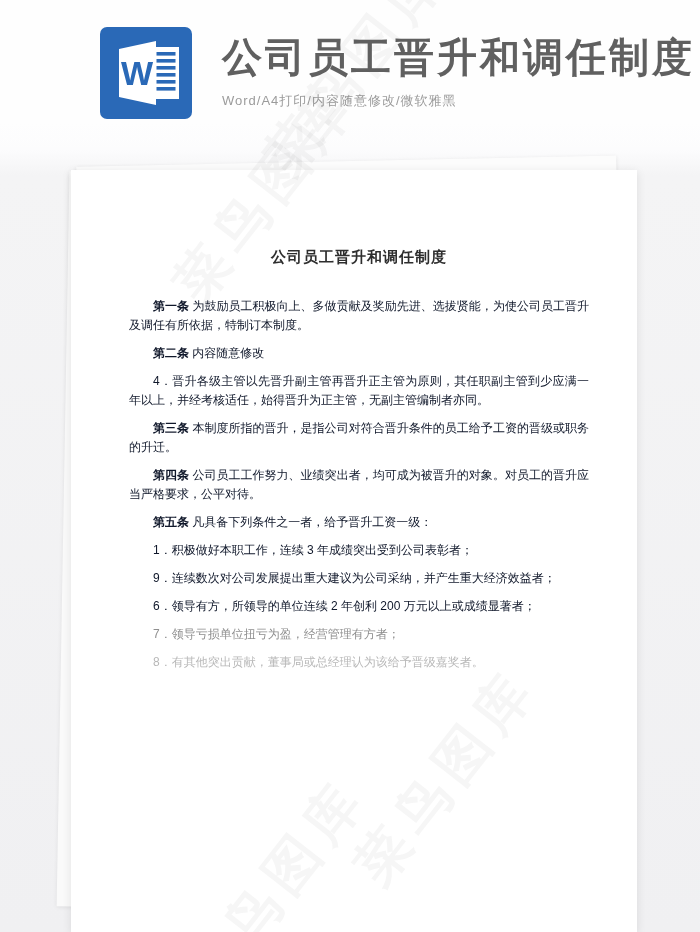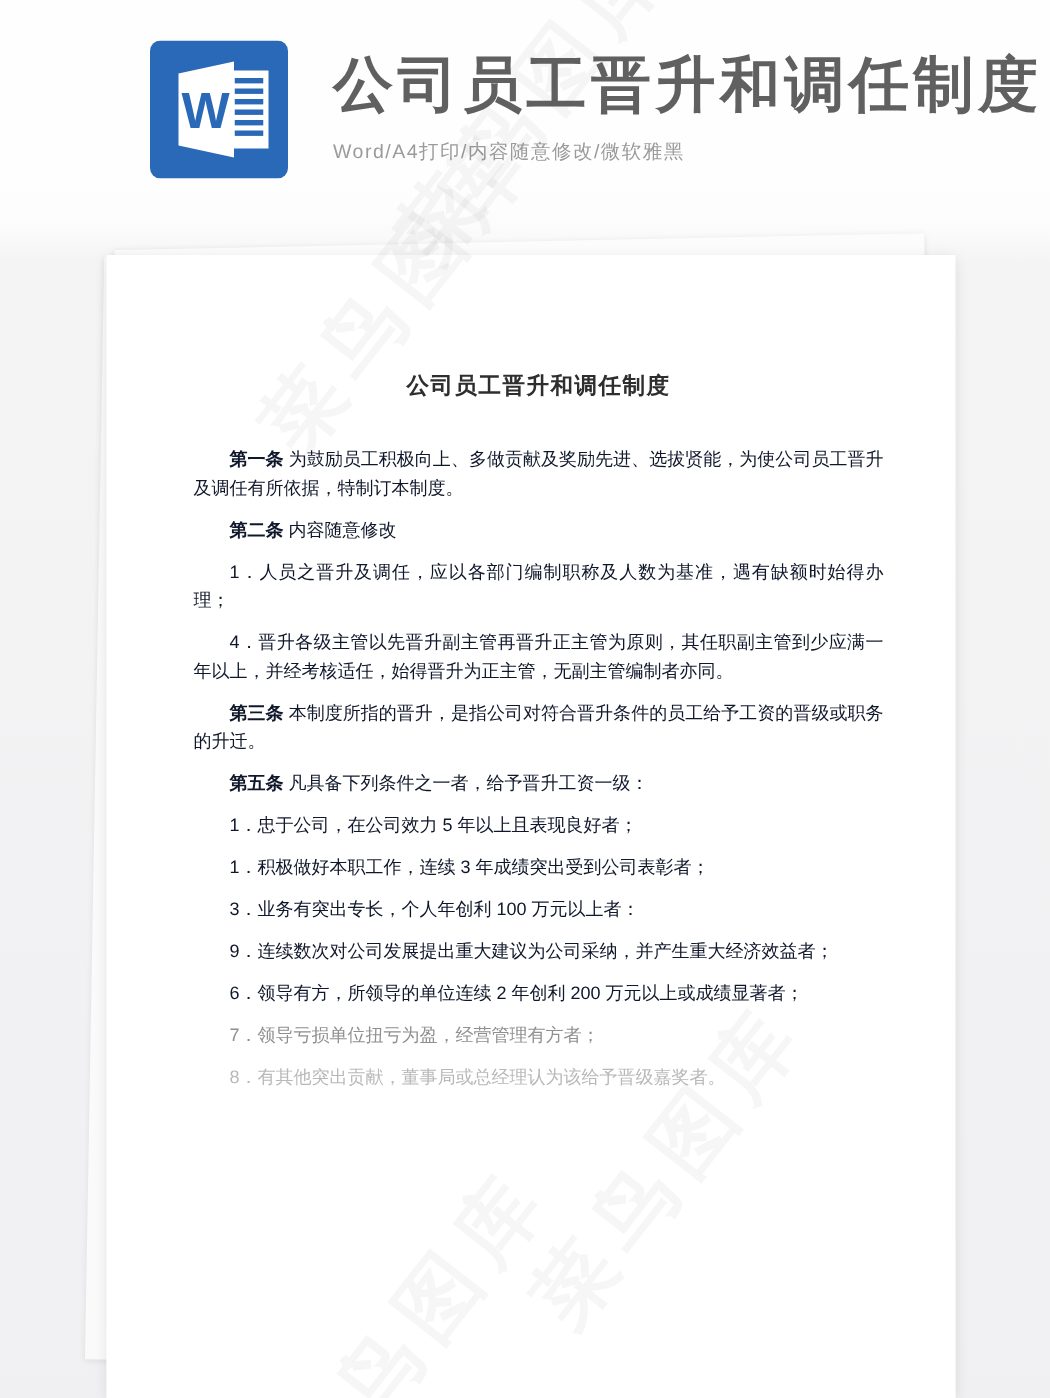--- a/index.html
+++ b/index.html
@@ -156,27 +156,25 @@
 </div>
 
 <div class="paper-stack">
   <div class="page-back-1"></div>
   <div class="page-back-2"></div>
   <div class="page-main">
     <h2 class="doc-title">公司员工晋升和调任制度</h2>
     <div class="doc-body">
         <p><span class="p-prefix">第一条 </span><span>为鼓励员工积极向上、多做贡献及奖励先进、选拔贤能，为使公司员工晋升及调任有所依据，特制订本制度。</span></p>
         <p><span class="p-prefix">第二条 </span><span>内容随意修改</span></p>
-        <p><span class="p-prefix"></span><span>1．人员之晋升及调任，应以各部门编制职称及人数为基准，遇有缺额时始得办理；</span></p>
         <p><span class="p-prefix"></span><span>4．晋升各级主管以先晋升副主管再晋升正主管为原则，其任职副主管到少应满一年以上，并经考核适任，始得晋升为正主管，无副主管编制者亦同。</span></p>
         <p><span class="p-prefix">第三条 </span><span>本制度所指的晋升，是指公司对符合晋升条件的员工给予工资的晋级或职务的升迁。</span></p>
+        <p><span class="p-prefix">第四条 </span><span>公司员工工作努力、业绩突出者，均可成为被晋升的对象。对员工的晋升应当严格要求，公平对待。</span></p>
         <p><span class="p-prefix">第五条 </span><span>凡具备下列条件之一者，给予晋升工资一级：</span></p>
-        <p><span class="p-prefix"></span><span>1．忠于公司，在公司效力 5 年以上且表现良好者；</span></p>
         <p><span class="p-prefix"></span><span>1．积极做好本职工作，连续 3 年成绩突出受到公司表彰者；</span></p>
-        <p><span class="p-prefix"></span><span>3．业务有突出专长，个人年创利 100 万元以上者：</span></p>
         <p><span class="p-prefix"></span><span>9．连续数次对公司发展提出重大建议为公司采纳，并产生重大经济效益者；</span></p>
         <p><span class="p-prefix"></span><span>6．领导有方，所领导的单位连续 2 年创利 200 万元以上或成绩显著者；</span></p>
         <p class="fade1"><span class="p-prefix"></span><span>7．领导亏损单位扭亏为盈，经营管理有方者；</span></p>
         <p class="fade2"><span class="p-prefix"></span><span>8．有其他突出贡献，董事局或总经理认为该给予晋级嘉奖者。</span></p>
       </div>
     <div class="bottom-fade"></div>
   </div>
 </div>
 
 </body></html>

